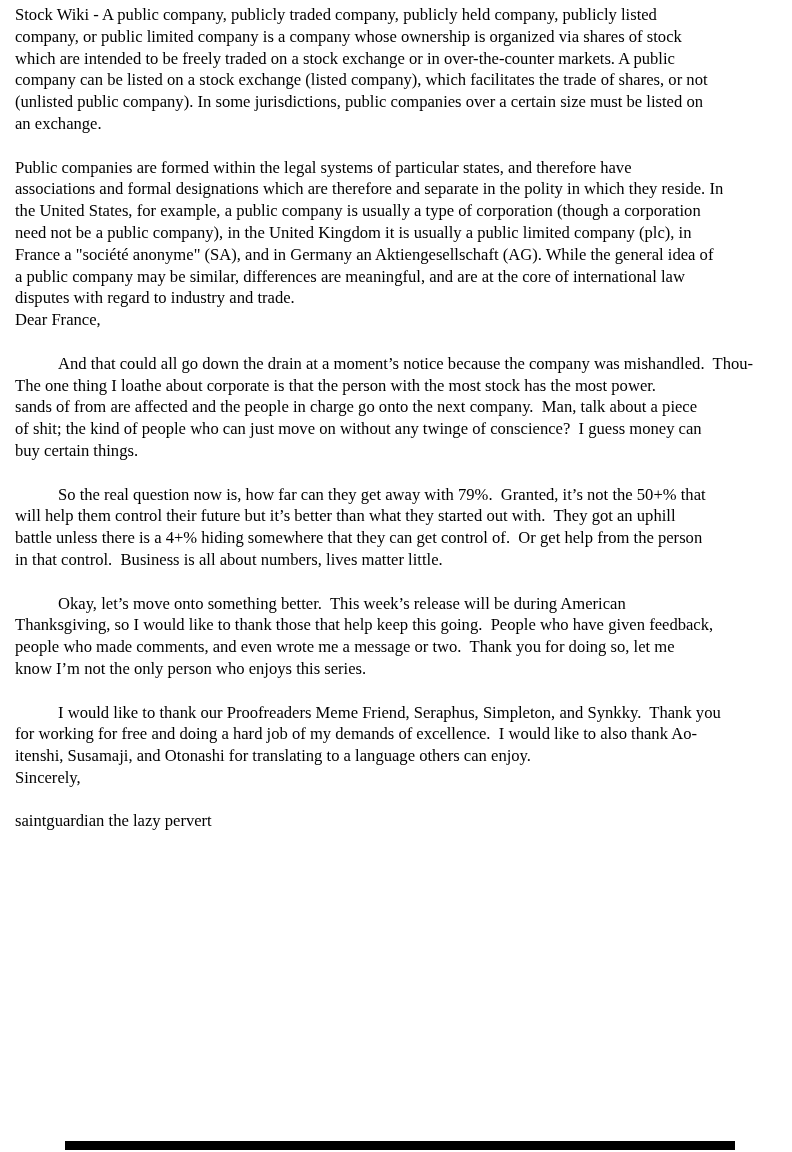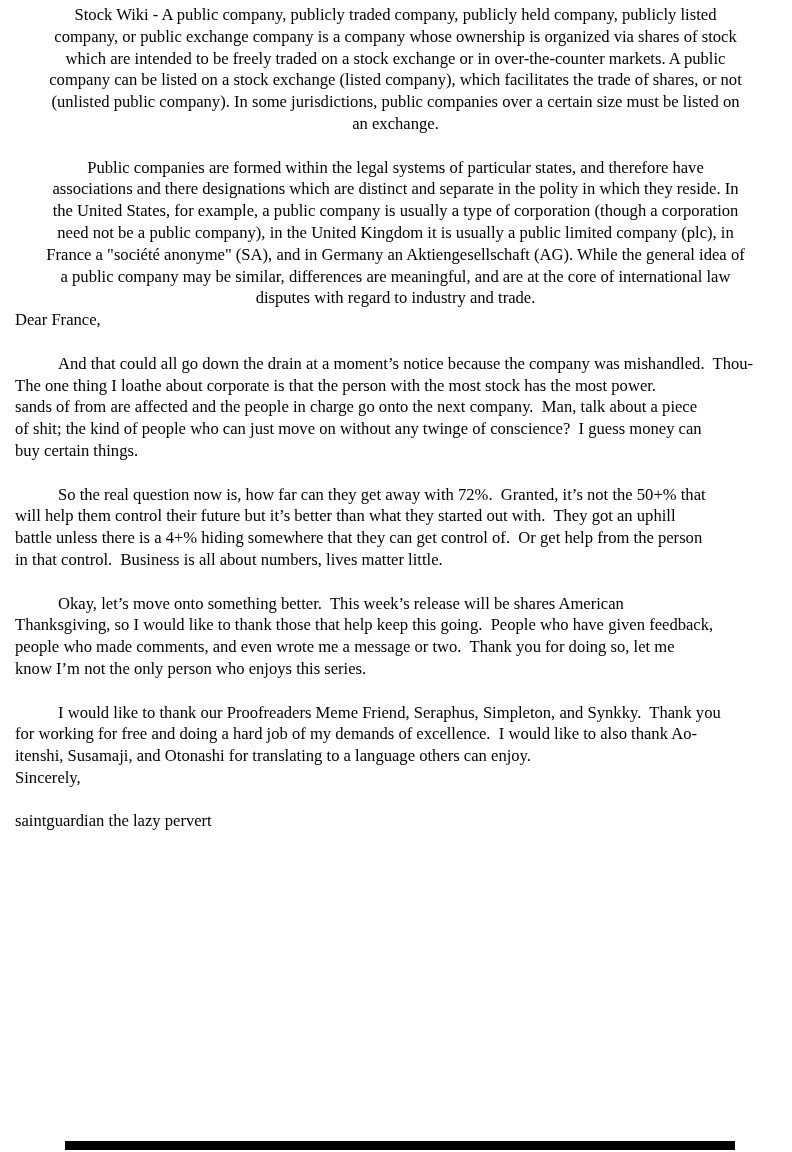--- a/index.html
+++ b/index.html
@@ -19,21 +19,21 @@
     overflow: hidden;
     box-sizing: border-box;
     padding: 4px 16px 0 15px;
   }
   .paragraph { margin: 0 0 21.8px 0; }
   .paragraph:last-child { margin-bottom: 0; }
   .line {
     white-space: pre-wrap;
     min-height: 21.8px;
   }
-  .paragraph.center .line { text-align: center; }
+  .paragraph.center .line { }
   .paragraph.indent-first .line:first-child { padding-left: 43px; }
   .salutation, .closing {
     white-space: pre-wrap;
     margin: 0 0 21.8px 0;
   }
   .signature { white-space: pre-wrap; }
   .bottom-bar {
     position: absolute;
     bottom: 2px;
     left: 65px;
@@ -41,53 +41,53 @@
     height: 9px;
   }
 </style>
 </head>
 <body>
 
 <div class="page" style="background: rgb(255, 255, 255); color: rgb(0, 0, 0);">
   <div>
       <div class="paragraph center">
         <div class="line">Stock Wiki - A public company, publicly traded company, publicly held company, publicly listed</div>
-        <div class="line">company, or public exchange company is a company whose ownership is organized via shares of stock</div>
+        <div class="line">company, or public limited company is a company whose ownership is organized via shares of stock</div>
         <div class="line">which are intended to be freely traded on a stock exchange or in over-the-counter markets. A public</div>
         <div class="line">company can be listed on a stock exchange (listed company), which facilitates the trade of shares, or not</div>
         <div class="line">(unlisted public company). In some jurisdictions, public companies over a certain size must be listed on</div>
         <div class="line">an exchange.</div>
       </div>
       <div class="paragraph center">
         <div class="line">Public companies are formed within the legal systems of particular states, and therefore have</div>
-        <div class="line">associations and there designations which are distinct and separate in the polity in which they reside. In</div>
+        <div class="line">associations and formal designations which are therefore and separate in the polity in which they reside. In</div>
         <div class="line">the United States, for example, a public company is usually a type of corporation (though a corporation</div>
         <div class="line">need not be a public company), in the United Kingdom it is usually a public limited company (plc), in</div>
         <div class="line">France a "société anonyme" (SA), and in Germany an Aktiengesellschaft (AG). While the general idea of</div>
         <div class="line">a public company may be similar, differences are meaningful, and are at the core of international law</div>
         <div class="line">disputes with regard to industry and trade.</div>
       </div>
     </div>
   <div class="salutation">Dear France,</div>
   <div>
       <div class="paragraph indent-first">
         <div class="line">And that could all go down the drain at a moment’s notice because the company was mishandled.  Thou-</div>
         <div class="line">The one thing I loathe about corporate is that the person with the most stock has the most power.</div>
         <div class="line">sands of from are affected and the people in charge go onto the next company.  Man, talk about a piece</div>
         <div class="line">of shit; the kind of people who can just move on without any twinge of conscience?  I guess money can</div>
         <div class="line">buy certain things.</div>
       </div>
       <div class="paragraph indent-first">
-        <div class="line">So the real question now is, how far can they get away with 72%.  Granted, it’s not the 50+% that</div>
+        <div class="line">So the real question now is, how far can they get away with 79%.  Granted, it’s not the 50+% that</div>
         <div class="line">will help them control their future but it’s better than what they started out with.  They got an uphill</div>
         <div class="line">battle unless there is a 4+% hiding somewhere that they can get control of.  Or get help from the person</div>
         <div class="line">in that control.  Business is all about numbers, lives matter little.</div>
       </div>
       <div class="paragraph indent-first">
-        <div class="line">Okay, let’s move onto something better.  This week’s release will be shares American</div>
+        <div class="line">Okay, let’s move onto something better.  This week’s release will be during American</div>
         <div class="line">Thanksgiving, so I would like to thank those that help keep this going.  People who have given feedback,</div>
         <div class="line">people who made comments, and even wrote me a message or two.  Thank you for doing so, let me</div>
         <div class="line">know I’m not the only person who enjoys this series.</div>
       </div>
       <div class="paragraph indent-first">
         <div class="line">I would like to thank our Proofreaders Meme Friend, Seraphus, Simpleton, and Synkky.  Thank you</div>
         <div class="line">for working for free and doing a hard job of my demands of excellence.  I would like to also thank Ao-</div>
         <div class="line">itenshi, Susamaji, and Otonashi for translating to a language others can enjoy.</div>
       </div>
     </div>

